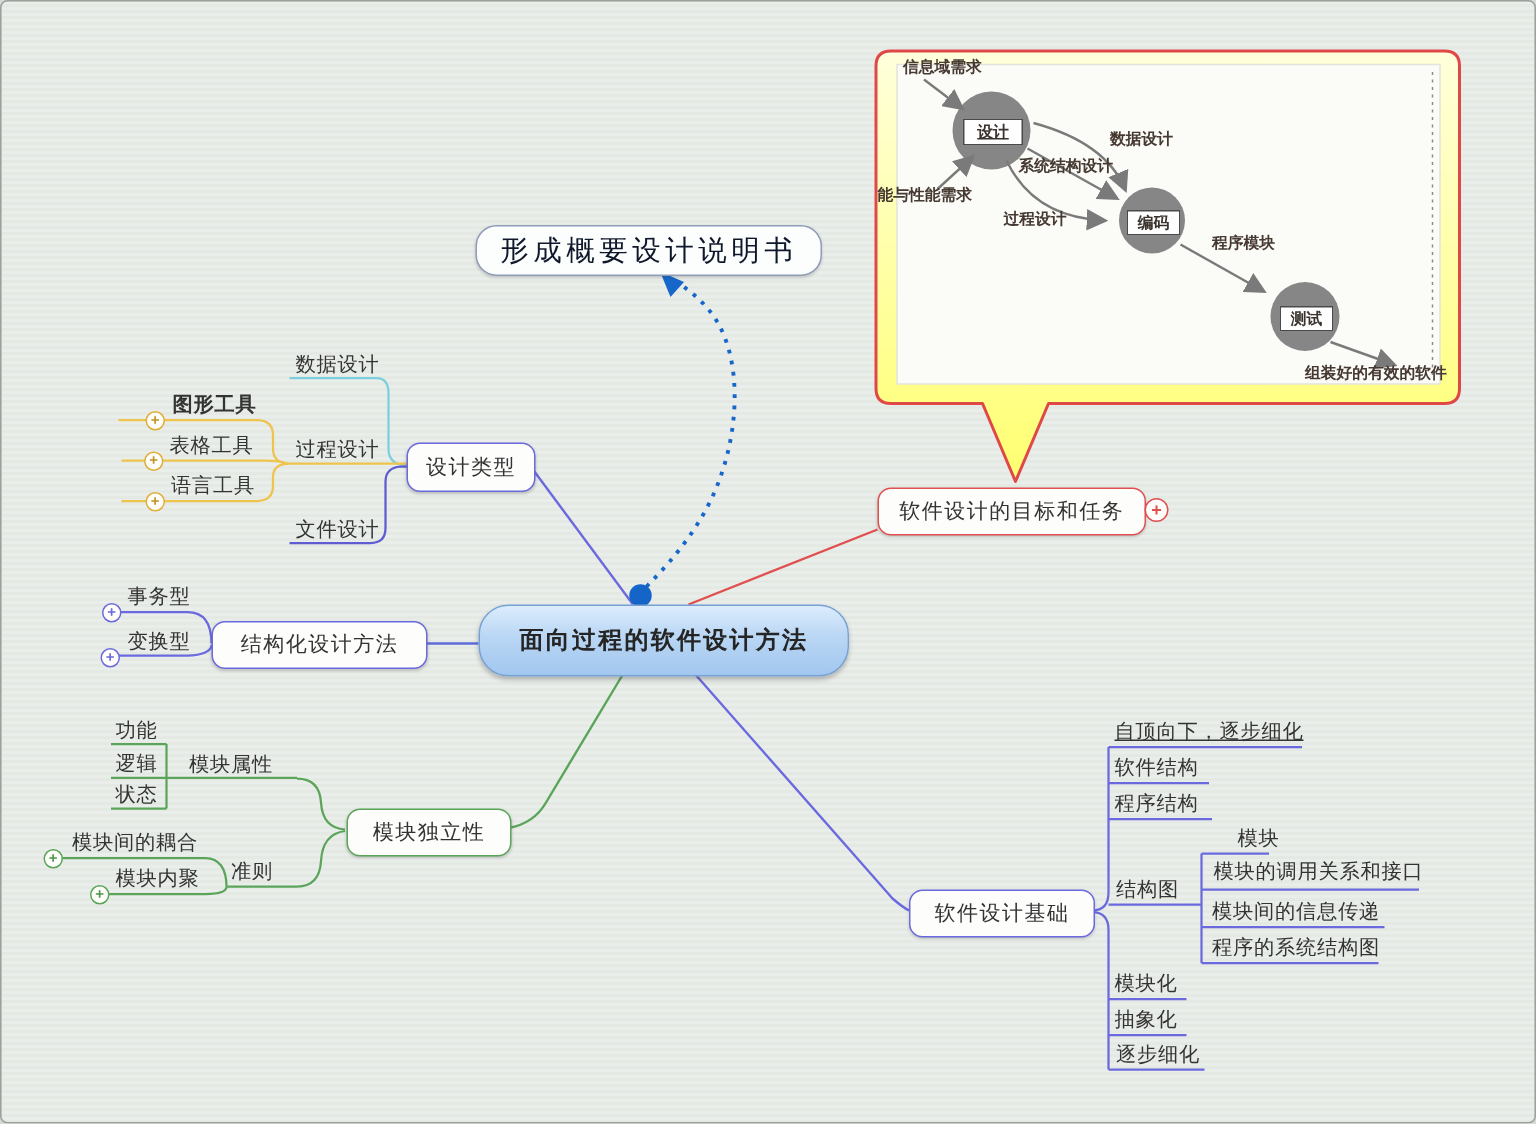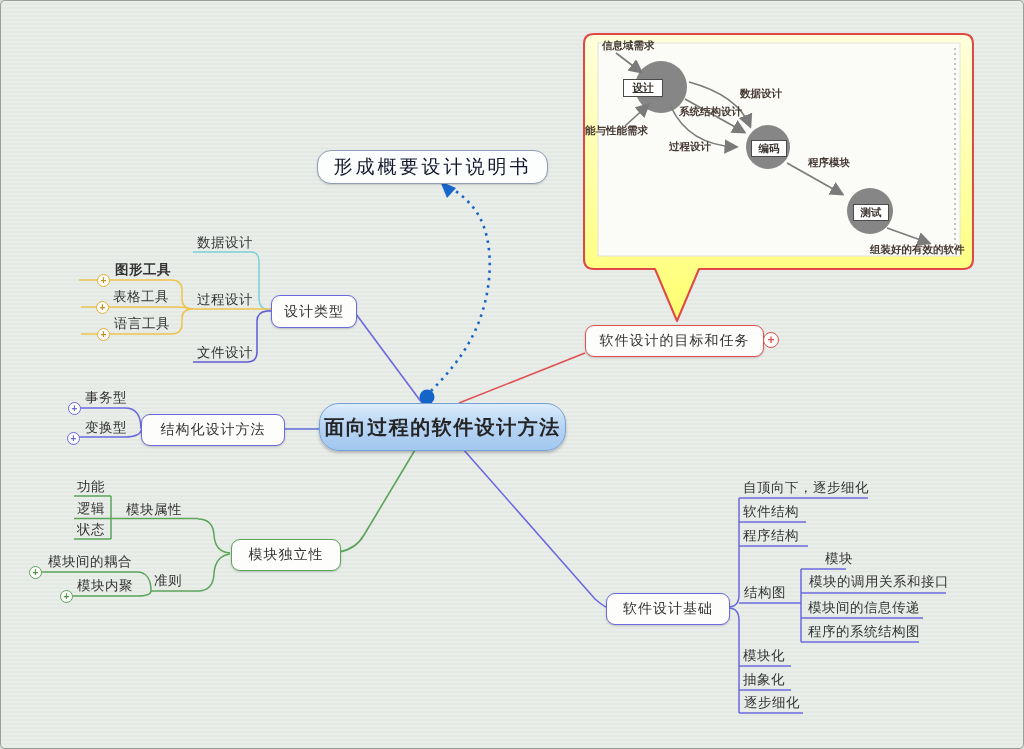--- a/index.html
+++ b/index.html
@@ -21,21 +21,21 @@
     box-shadow:0 1px 2px rgba(60,60,60,.25);letter-spacing:1px;
   }
   .purple-b{border:1.5px solid #6a6ade;}
   .green-b{border:1.5px solid #5aa55a;}
   .red-b{border:1.5px solid #e05050;}
   #central{
     position:absolute;z-index:3;left:318px;top:402px;width:245px;height:46px;
     border-radius:20px;border:1px solid #76a1d6;
     background:linear-gradient(180deg,#dcecfc 0%,#b9d6f4 45%,#a2c7ef 100%);
     display:flex;align-items:center;justify-content:center;
-    font-size:20px;font-weight:bold;color:#252525;letter-spacing:1.5px;
+    font-size:16px;font-weight:bold;color:#252525;letter-spacing:1.5px;
     box-shadow:0 2px 3px rgba(60,60,60,.3);
   }
   #floating{
     position:absolute;z-index:3;left:316px;top:149px;width:229px;height:32px;
     border-radius:14px;border:1.5px solid #8e9cb8;background:#fcfdfd;
     display:flex;align-items:center;justify-content:center;
     font-size:19px;color:#0f172a;letter-spacing:3px;font-weight:500;
     box-shadow:0 1px 2px rgba(60,60,60,.2);
   }
   .plus{
@@ -168,36 +168,36 @@
   <div class="leaf" style="left:76px;top:478px;">功能</div>
   <div class="leaf" style="left:76px;top:500px;">逻辑</div>
   <div class="leaf" style="left:76px;top:521px;">状态</div>
   <div class="leaf" style="left:153px;top:572px;">准则</div>
   <div class="leaf" style="left:47px;top:553px;">模块间的耦合</div>
   <div class="leaf" style="left:76px;top:577px;text-align:right;">模块内聚</div>
   <div class="plus green" style="left:28px;top:565px;">+</div>
   <div class="plus green" style="left:59px;top:589px;">+</div>
 
   <div class="bnode purple-b" style="left:605px;top:592px;width:122px;height:30px;">软件设计基础</div>
-  <div class="leaf" style="left:742px;top:479px;">自顶向下，逐步细化</div>
+  <div class="leaf" style="left:742px;top:479px;text-decoration:underline;">自顶向下，逐步细化</div>
   <div class="leaf" style="left:742px;top:503px;">软件结构</div>
   <div class="leaf" style="left:742px;top:527px;">程序结构</div>
   <div class="leaf" style="left:743px;top:584px;">结构图</div>
   <div class="leaf" style="left:808px;top:550px;margin-left:16px;">模块</div>
   <div class="leaf" style="left:808px;top:574px;font-family:Liberation Mono, monospace;">模块的调用关系和接口</div>
   <div class="leaf" style="left:807px;top:599px;">模块间的信息传递</div>
   <div class="leaf" style="left:807px;top:623px;">程序的系统结构图</div>
   <div class="leaf" style="left:742px;top:647px;">模块化</div>
   <div class="leaf" style="left:742px;top:671px;">抽象化</div>
   <div class="leaf" style="left:743px;top:694px;">逐步细化</div>
 
   <div class="fc-text" style="left:601px;top:39px;">信息域需求</div>
   <div class="fc-text" style="left:739px;top:87px;">数据设计</div>
   <div class="fc-text" style="left:678px;top:105px;">系统结构设计</div>
   <div class="fc-text" style="left:584px;top:124px;">能与性能需求</div>
   <div class="fc-text" style="left:668px;top:140px;">过程设计</div>
   <div class="fc-text" style="left:807px;top:156px;">程序模块</div>
   <div class="fc-text" style="left:869px;top:243px;">组装好的有效的软件</div>
-  <div class="fc-box" style="left:622px;top:78px;width:38px;height:16px;text-decoration:underline;">设计</div>
+  <div class="fc-box" style="left:641px;top:78px;width:38px;height:16px;text-decoration:underline;">设计</div>
   <div class="fc-box" style="left:750px;top:139px;width:34px;height:15px;">编码</div>
   <div class="fc-box" style="left:852px;top:203px;width:34px;height:15px;">测试</div>
 
 </div>
 
 </body></html>

